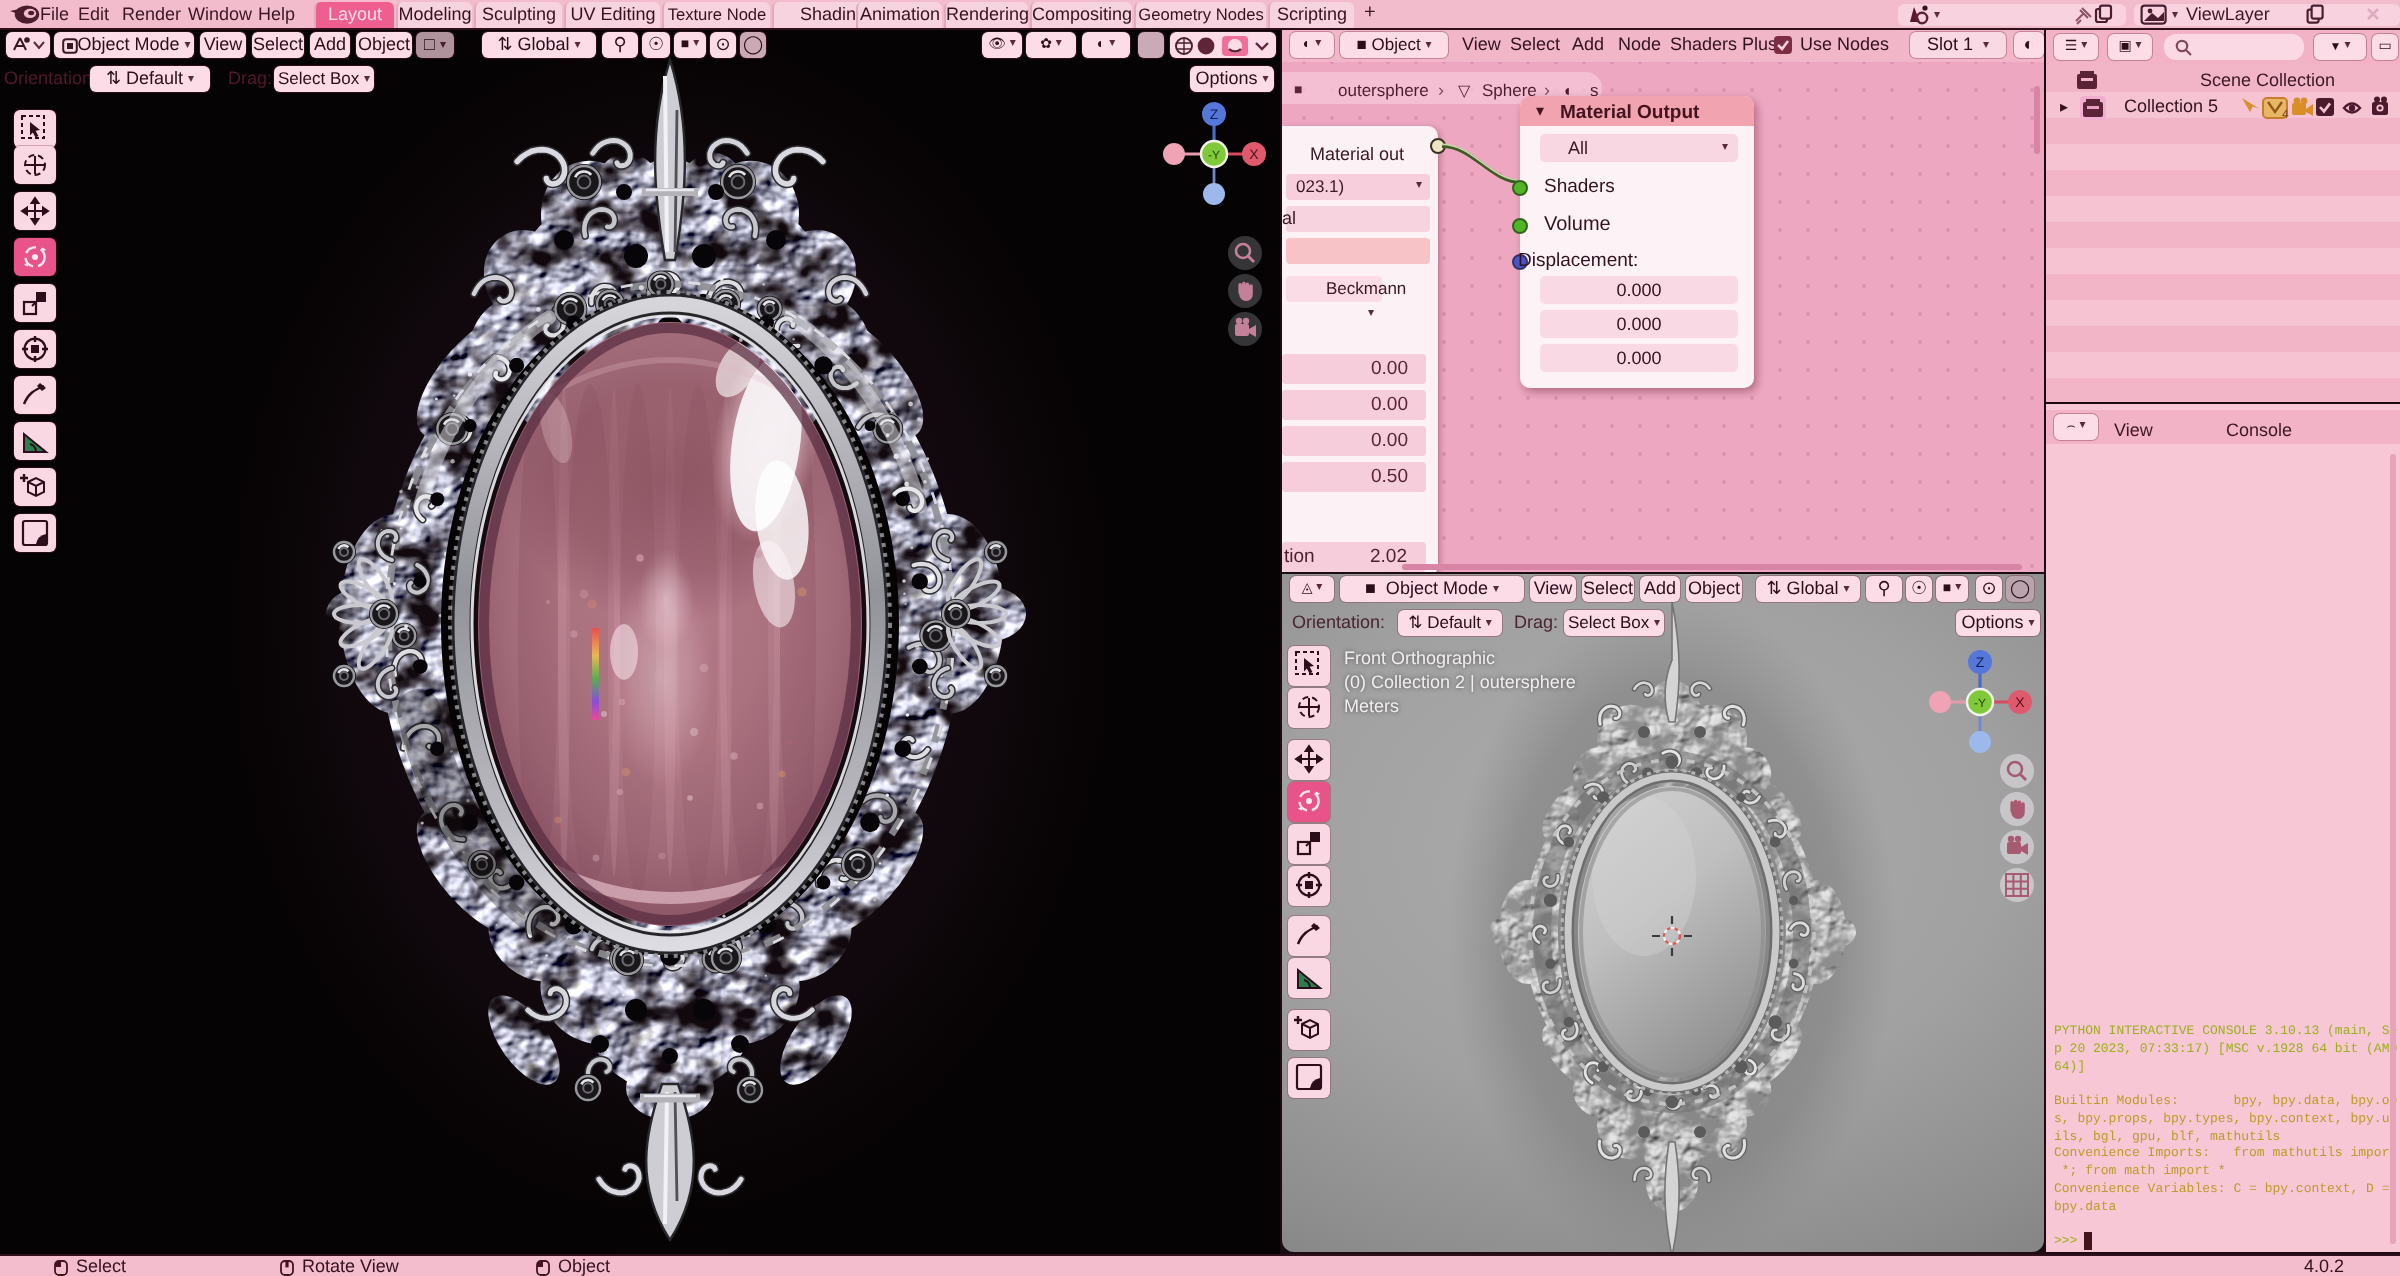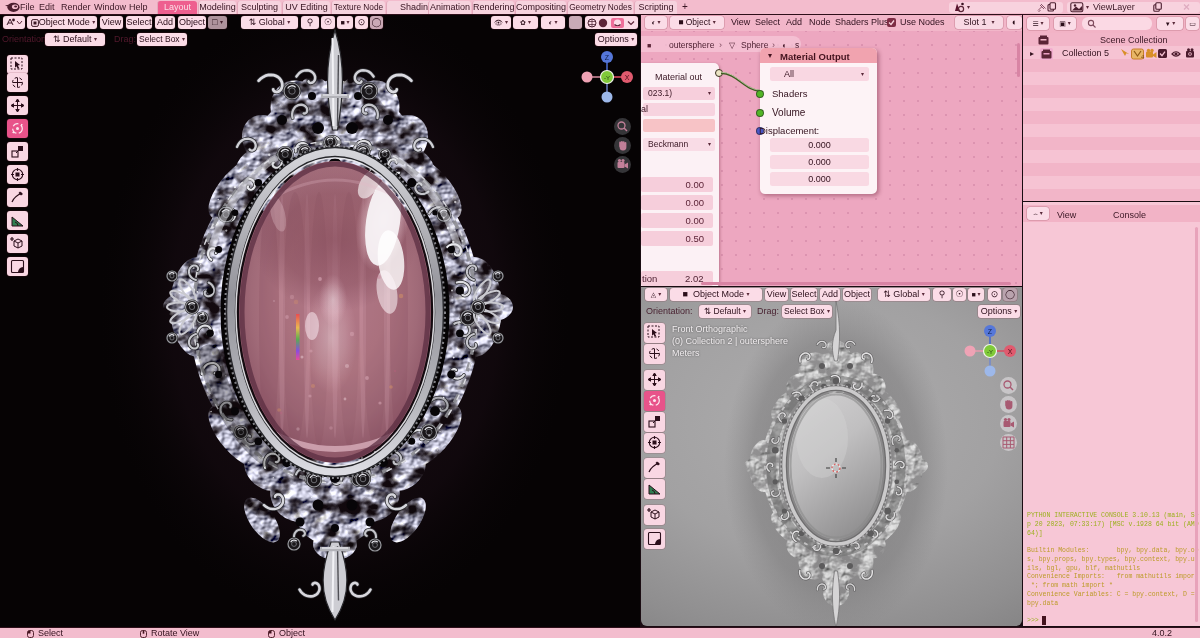--- a/index.html
+++ b/index.html
@@ -735,21 +735,21 @@
       <div class="abs t" style="left:88px;top:24px;color:#4a1d2e;font-size:8px;">▽</div>
       <div class="abs t" style="left:100px;top:24px;color:#4a1d2e;font-size:8.5px;">Sphere</div>
       <div class="abs t" style="left:131px;top:24px;color:#7e4a5c;font-size:9px;">›</div>
       <div class="abs t" style="left:141px;top:24px;color:#4a1d2e;font-size:8px;">◐</div>
       <div class="abs t" style="left:154px;top:24px;color:#4a1d2e;font-size:8.5px;">s</div>
       <div class="abs" style="left:0;top:48px;width:78px;height:225px;background:#fcf1f5;border-radius:0 5px 5px 0;box-shadow:1px 1px 3px rgba(90,20,40,.35);"></div>
       <div class="abs t" style="left:14px;top:56px;color:#3a1724;font-size:9px;">Material out</div>
       <div class="abs" style="left:2px;top:72px;width:72px;height:13px;background:#f7cfdc;border-radius:2px;color:#3a1724;font-size:8.5px;line-height:13px;padding-left:5px;">023.1) <span class="chev" style="float:right;margin-right:4px;margin-top:0">▾</span></div>
       <div class="abs" style="left:2px;top:88px;width:72px;height:13px;background:#f7d3df;border-radius:2px;"></div>
       <div class="abs" style="left:2px;top:104px;width:72px;height:13px;background:#f7c3c6;border-radius:2px;"></div>
-      <div class="abs" style="left:2px;top:123px;width:72px;height:13px;background:#f9dce6;border-radius:2px;color:#3a1724;font-size:8.5px;line-height:13px;padding-left:5px;">Beckmann <span class="chev" style="float:right;margin-right:4px;">▾</span></div>
+      <div class="abs" style="left:2px;top:123px;width:48px;height:13px;background:#f9dce6;border-radius:2px;color:#3a1724;font-size:8.5px;line-height:13px;padding-left:20px;">Beckmann <span class="chev" style="float:right;margin-right:4px;">▾</span></div>
       <div class="abs" style="left:0px;top:162px;width:72px;height:15px;background:#f6cedb;border-radius:2px;color:#5b2336;font-size:9.5px;line-height:15px;text-align:right;padding-right:9px;">0.00</div>
       <div class="abs" style="left:0px;top:180px;width:72px;height:15px;background:#f6cedb;border-radius:2px;color:#5b2336;font-size:9.5px;line-height:15px;text-align:right;padding-right:9px;">0.00</div>
       <div class="abs" style="left:0px;top:198px;width:72px;height:15px;background:#f6cedb;border-radius:2px;color:#5b2336;font-size:9.5px;line-height:15px;text-align:right;padding-right:9px;">0.00</div>
       <div class="abs" style="left:0px;top:216px;width:72px;height:15px;background:#f6cedb;border-radius:2px;color:#5b2336;font-size:9.5px;line-height:15px;text-align:right;padding-right:9px;">0.50</div>
       <div class="abs" style="left:0px;top:256px;width:72px;height:15px;background:#f6cedb;border-radius:2px;"></div>
       <div class="abs t" style="left:1px;top:257px;color:#4b1e2f;font-size:9.5px;">tion</div>
       <div class="abs t" style="left:44px;top:257px;color:#4b1e2f;font-size:9.5px;">2.02</div>
       <div class="abs t" style="left:0px;top:88px;color:#3a1724;font-size:9px;">al</div>
       <div class="abs" style="left:74px;top:54px;width:8px;height:8px;border-radius:50%;background:#ece4c4;border:1px solid #3a3020;"></div>
       <svg class="abs" style="left:78px;top:54px" width="46" height="26" viewBox="0 0 46 26">

